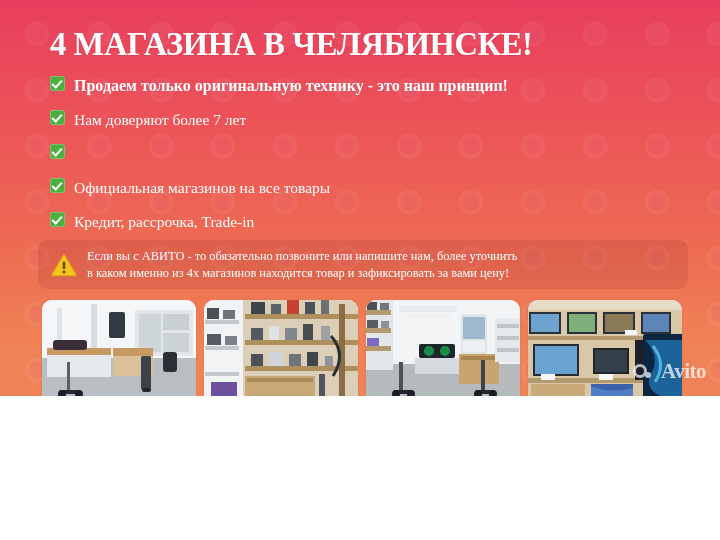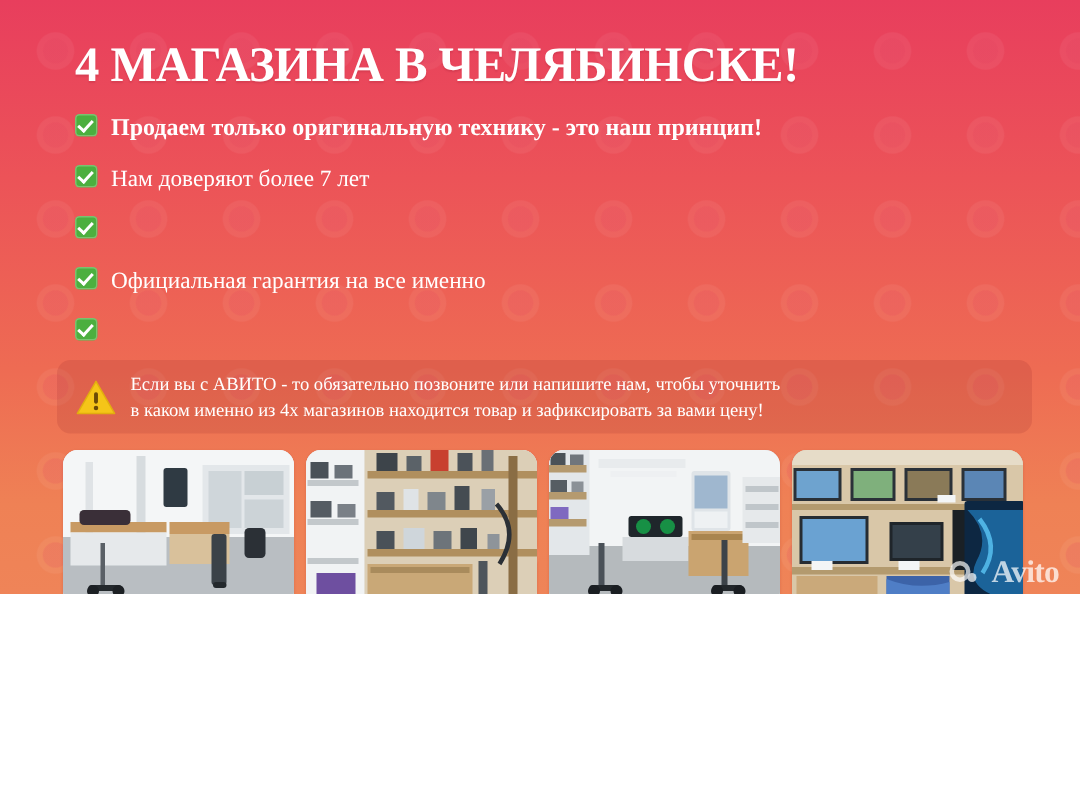--- a/index.html
+++ b/index.html
@@ -145,21 +145,21 @@
     overflow: hidden;
     position: relative;
     background: #cfd4d8;
     box-shadow: 0 1px 2px rgba(120,30,40,0.18);
   }
   .photo svg { display: block; width: 100%; height: 100%; }
 
   .avito {
     position: absolute;
     right: 14px;
-    bottom: 4px;
+    bottom: 14px;
     display: flex;
     align-items: center;
     gap: 10px;
     opacity: 0.80;
     pointer-events: none;
   }
   .avito-dots { position: relative; width: 18px; height: 18px; }
   .avito-dots .d1 {
     position: absolute; left: 0; top: 1px;
     width: 14px; height: 14px; border-radius: 50%;
@@ -199,38 +199,39 @@
       <span class="check"></span>
       <span class="bullet-text">Нам доверяют более 7 лет</span>
     </div>
 
     <div class="bullet">
       <span class="check"></span>
     </div>
 
     <div class="bullet">
       <span class="check"></span>
-      <span class="bullet-text">Официальная гарантия на все именно</span>
+      <span class="bullet-text">Официальная магазинов на все товары</span>
     </div>
 
     <div class="bullet">
       <span class="check"></span>
+      <span class="bullet-text">Кредит, рассрочка, Trade-in</span>
     </div>
 
   </div>
 
   <div class="notice">
     <span class="warn-icon">
       <svg viewBox="0 0 28 26" width="28" height="26">
         <path d="M14 2.2 L26.4 23.6 H1.6 Z" fill="#f5c518" stroke="#e2ae0e" stroke-width="1" stroke-linejoin="round"></path>
         <rect x="12.7" y="9.5" width="2.6" height="7.6" rx="1.2" fill="#6b4a06"></rect>
         <circle cx="14" cy="20" r="1.5" fill="#6b4a06"></circle>
       </svg>
     </span>
-    <span class="notice-text">Если вы с АВИТО - то обязательно позвоните или напишите нам, чтобы уточнить
+    <span class="notice-text">Если вы с АВИТО - то обязательно позвоните или напишите нам, более уточнить
 в каком именно из 4х магазинов находится товар и зафиксировать за вами цену!</span>
   </div>
 
   <div class="grid">
 
     <div class="grid-row">
 
       <div class="photo">
         <svg viewBox="0 0 160 104" preserveAspectRatio="xMidYMid slice">
           <rect width="160" height="104" fill="#eef1f3"></rect>

